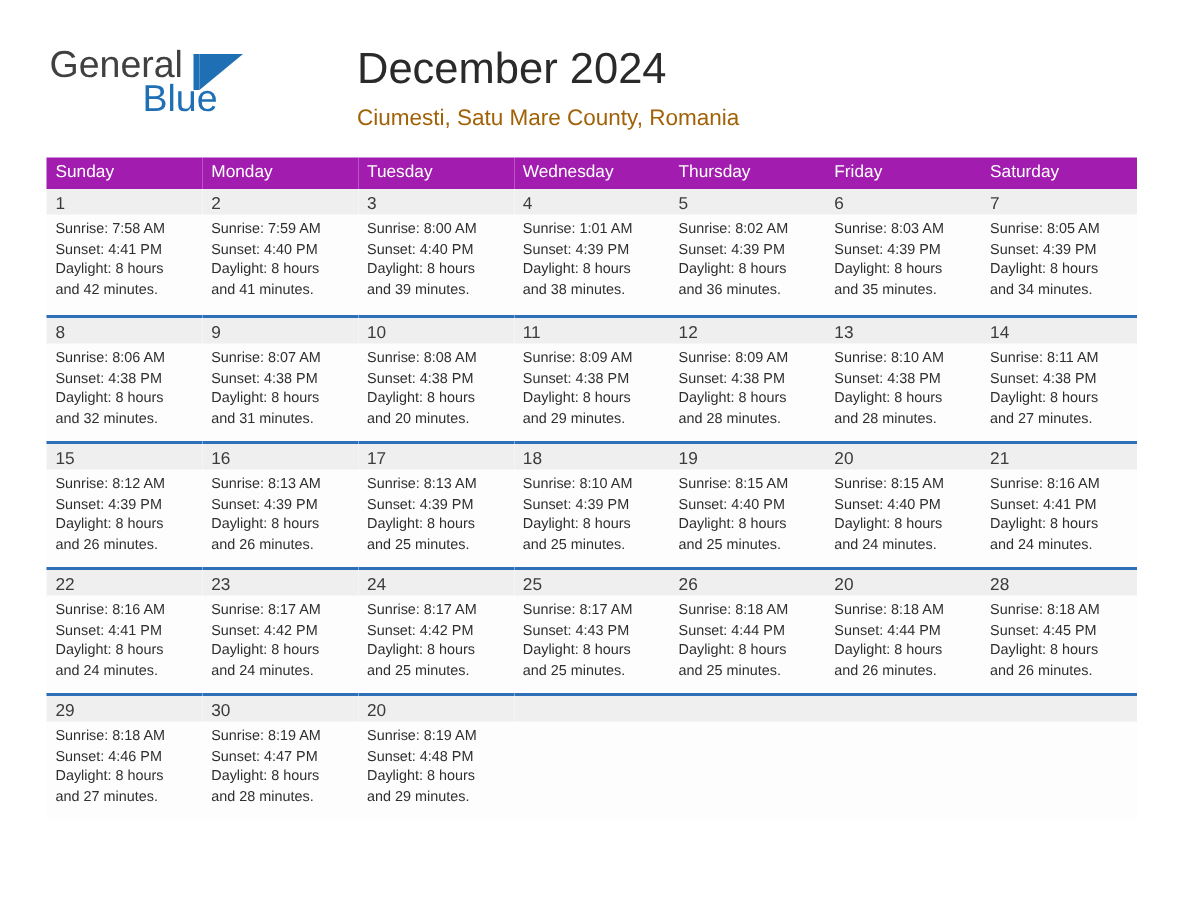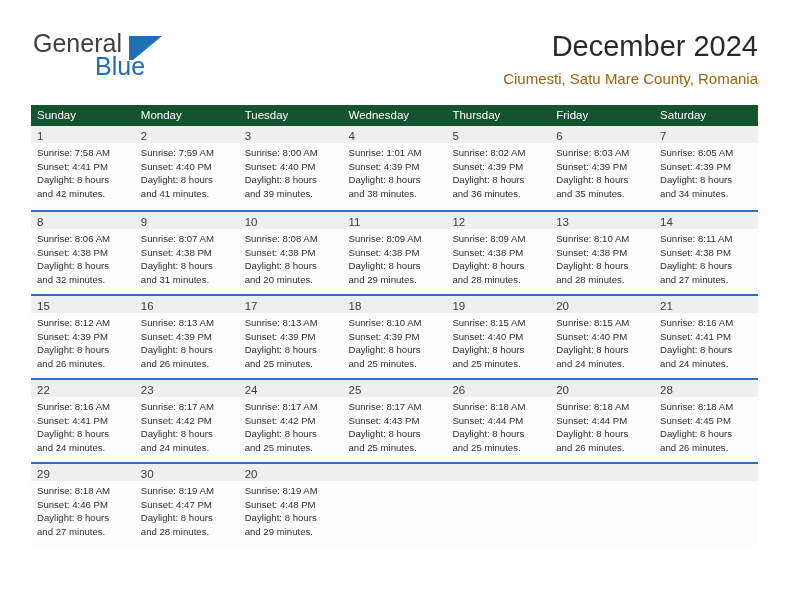--- a/index.html
+++ b/index.html
@@ -76,21 +76,20 @@
     top: 25px;
     font-size: 25px;
     color: #1f6fb5;
     font-family: "Liberation Sans", sans-serif;
     line-height: 26px;
   }
   .title-block {
     position: absolute;
     right: 0;
     top: 0;
-    text-align: right;
     width: 520px;
   }
   .cal-title {
     font-size: 29px;
     color: #2a2a2a;
     line-height: 36px;
     white-space: nowrap;
   }
   .cal-subtitle {
     font-size: 15px;
@@ -103,21 +102,21 @@
   
   .calendar {
     position: absolute;
     left: 31px;
     top: 105px;
     width: 727px;
     border-collapse: collapse;
     table-layout: fixed;
   }
   .calendar th {
-    background: #14532d;
+    background: #a21caf;
     color: #ffffff;
     font-size: 11.5px;
     font-weight: normal;
     text-align: left;
     padding: 4px 0 5px 6px;
     height: 12px;
     border: none;
   }
   .calendar td {
     vertical-align: top;

